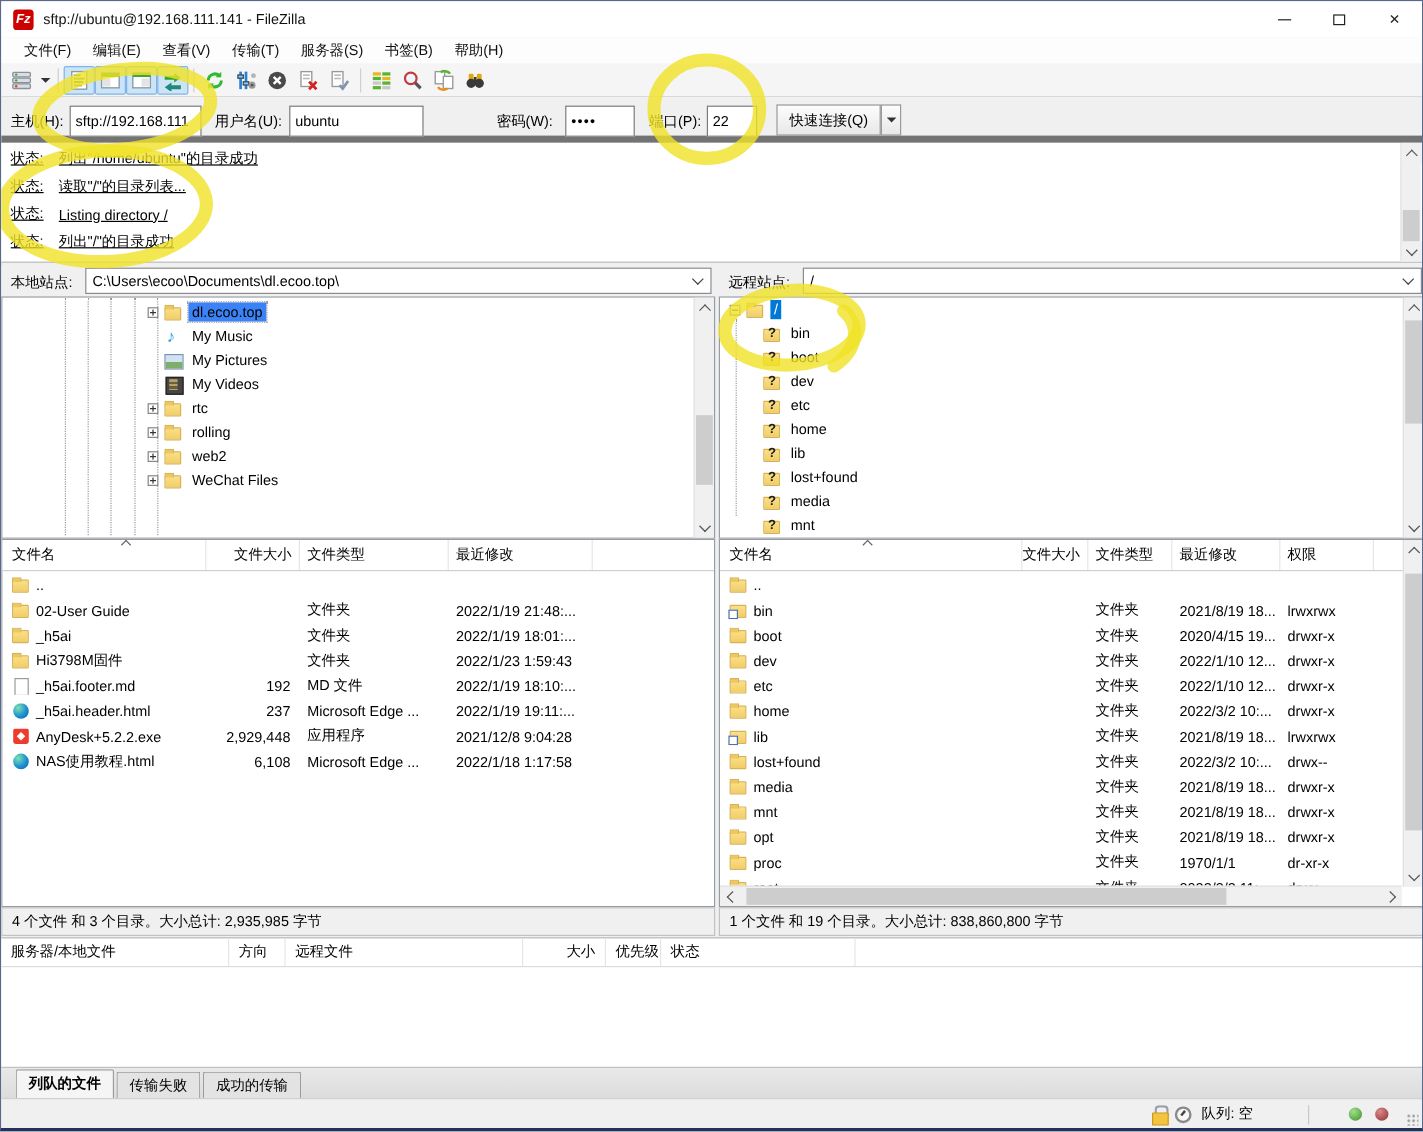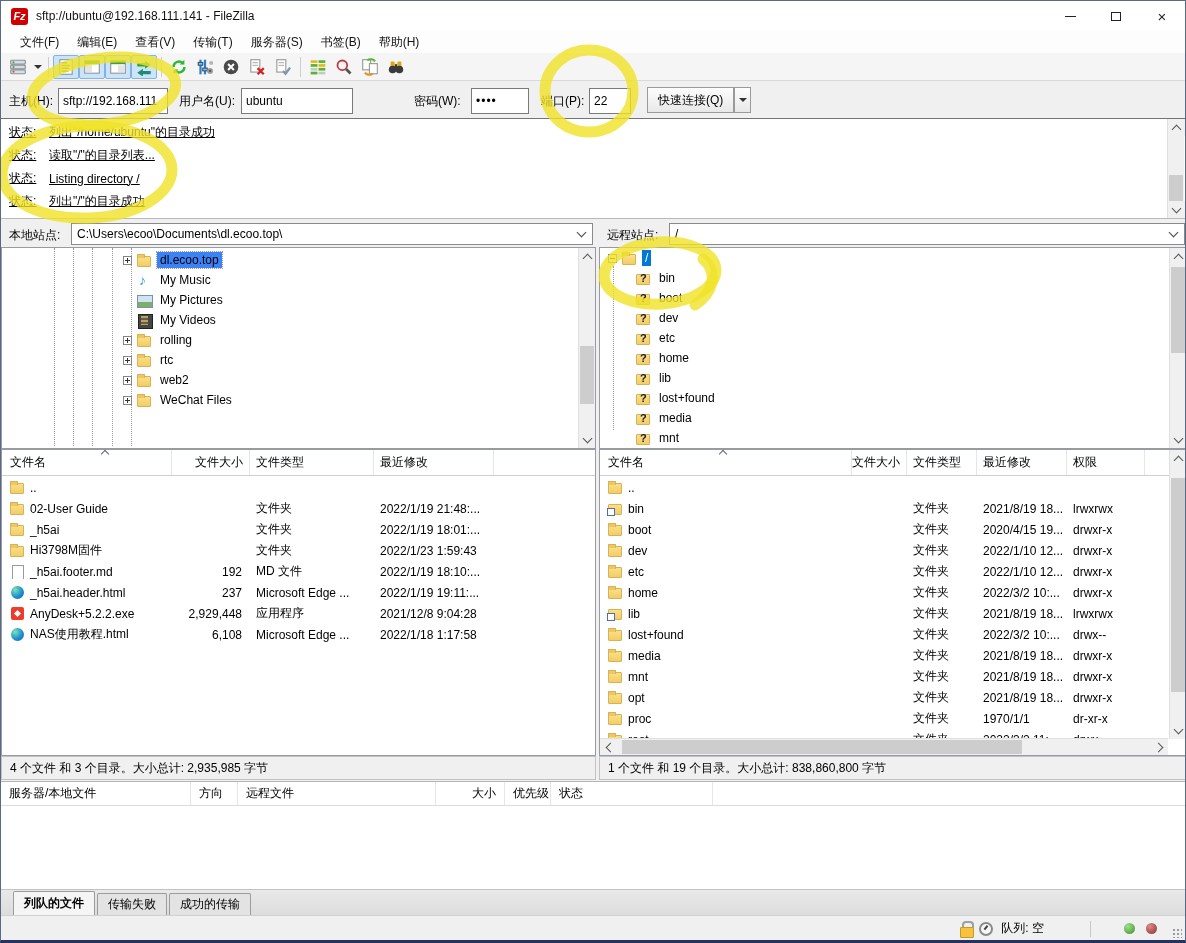--- a/index.html
+++ b/index.html
@@ -25,21 +25,21 @@
   
   .toolbar{position:absolute;left:0;top:52px;right:0;height:28px;background:#f5f5f5;border-bottom:1px solid #d9d9d9;display:flex;align-items:center;padding-left:4px;}
   .tbtn{width:26px;height:24px;display:flex;align-items:center;justify-content:center;border:1px solid transparent;border-radius:2px;}
   .tbtn svg{display:block;}
   .tbtn.pressed{background:#cde4f7;border-color:#7eb4ea;}
   .tb-sep{width:1px;height:20px;background:#cfcfcf;margin:0 4px;}
   .tb-dd{width:13px;height:24px;display:flex;align-items:center;justify-content:center;}
   .tri-dn{width:0;height:0;border-left:4px solid transparent;border-right:4px solid transparent;border-top:4px solid #333;}
 
   
-  .quickbar{position:absolute;left:0;top:80px;right:0;height:38px;background:#f0f0f0;border-bottom:1px solid #737373;}
+  .quickbar{position:absolute;left:0;top:80px;right:0;height:38px;background:#f0f0f0;border-bottom:6px solid #737373;}
   .quickbar label{position:absolute;top:12px;}
   .qinput{position:absolute;top:7px;height:24px;border:1px solid #7a7a7a;background:#fff;padding:12px 4px;font:inherit;}
   .qc-btn{position:absolute;top:6px;height:26px;background:linear-gradient(#fdfdfd,#e8e8e8);border:1px solid #9a9a9a;padding:0 10px;font:inherit;}
   .qc-dd{position:absolute;top:6px;height:26px;width:17px;background:linear-gradient(#fdfdfd,#e8e8e8);border:1px solid #9a9a9a;display:flex;align-items:center;justify-content:center;}
 
   
   .msglog{position:absolute;left:0;top:118px;right:0;height:100px;background:#fff;border-bottom:1px solid #b9b9b9;overflow:hidden;text-decoration:underline;}
   .log-line{height:23px;display:flex;align-items:center;}
   .log-k{width:42px;padding-left:8px;flex:none;}
   .log-t{padding-left:6px;}
@@ -391,27 +391,27 @@
 
         <div class="trow">
           <span class="tplus none"></span>
           <span class="fi videos"></span>
           <span class="tlabel">My Videos</span>
         </div>
 
         <div class="trow">
           <span class="tplus plus"></span>
           <span class="fi folder"></span>
-          <span class="tlabel">rolling</span>
+          <span class="tlabel">rtc</span>
         </div>
 
         <div class="trow">
           <span class="tplus plus"></span>
           <span class="fi folder"></span>
-          <span class="tlabel">rtc</span>
+          <span class="tlabel">rolling</span>
         </div>
 
 
         <div class="trow">
           <span class="tplus plus"></span>
           <span class="fi folder"></span>
           <span class="tlabel">web2</span>
         </div>
 
         <div class="trow">

